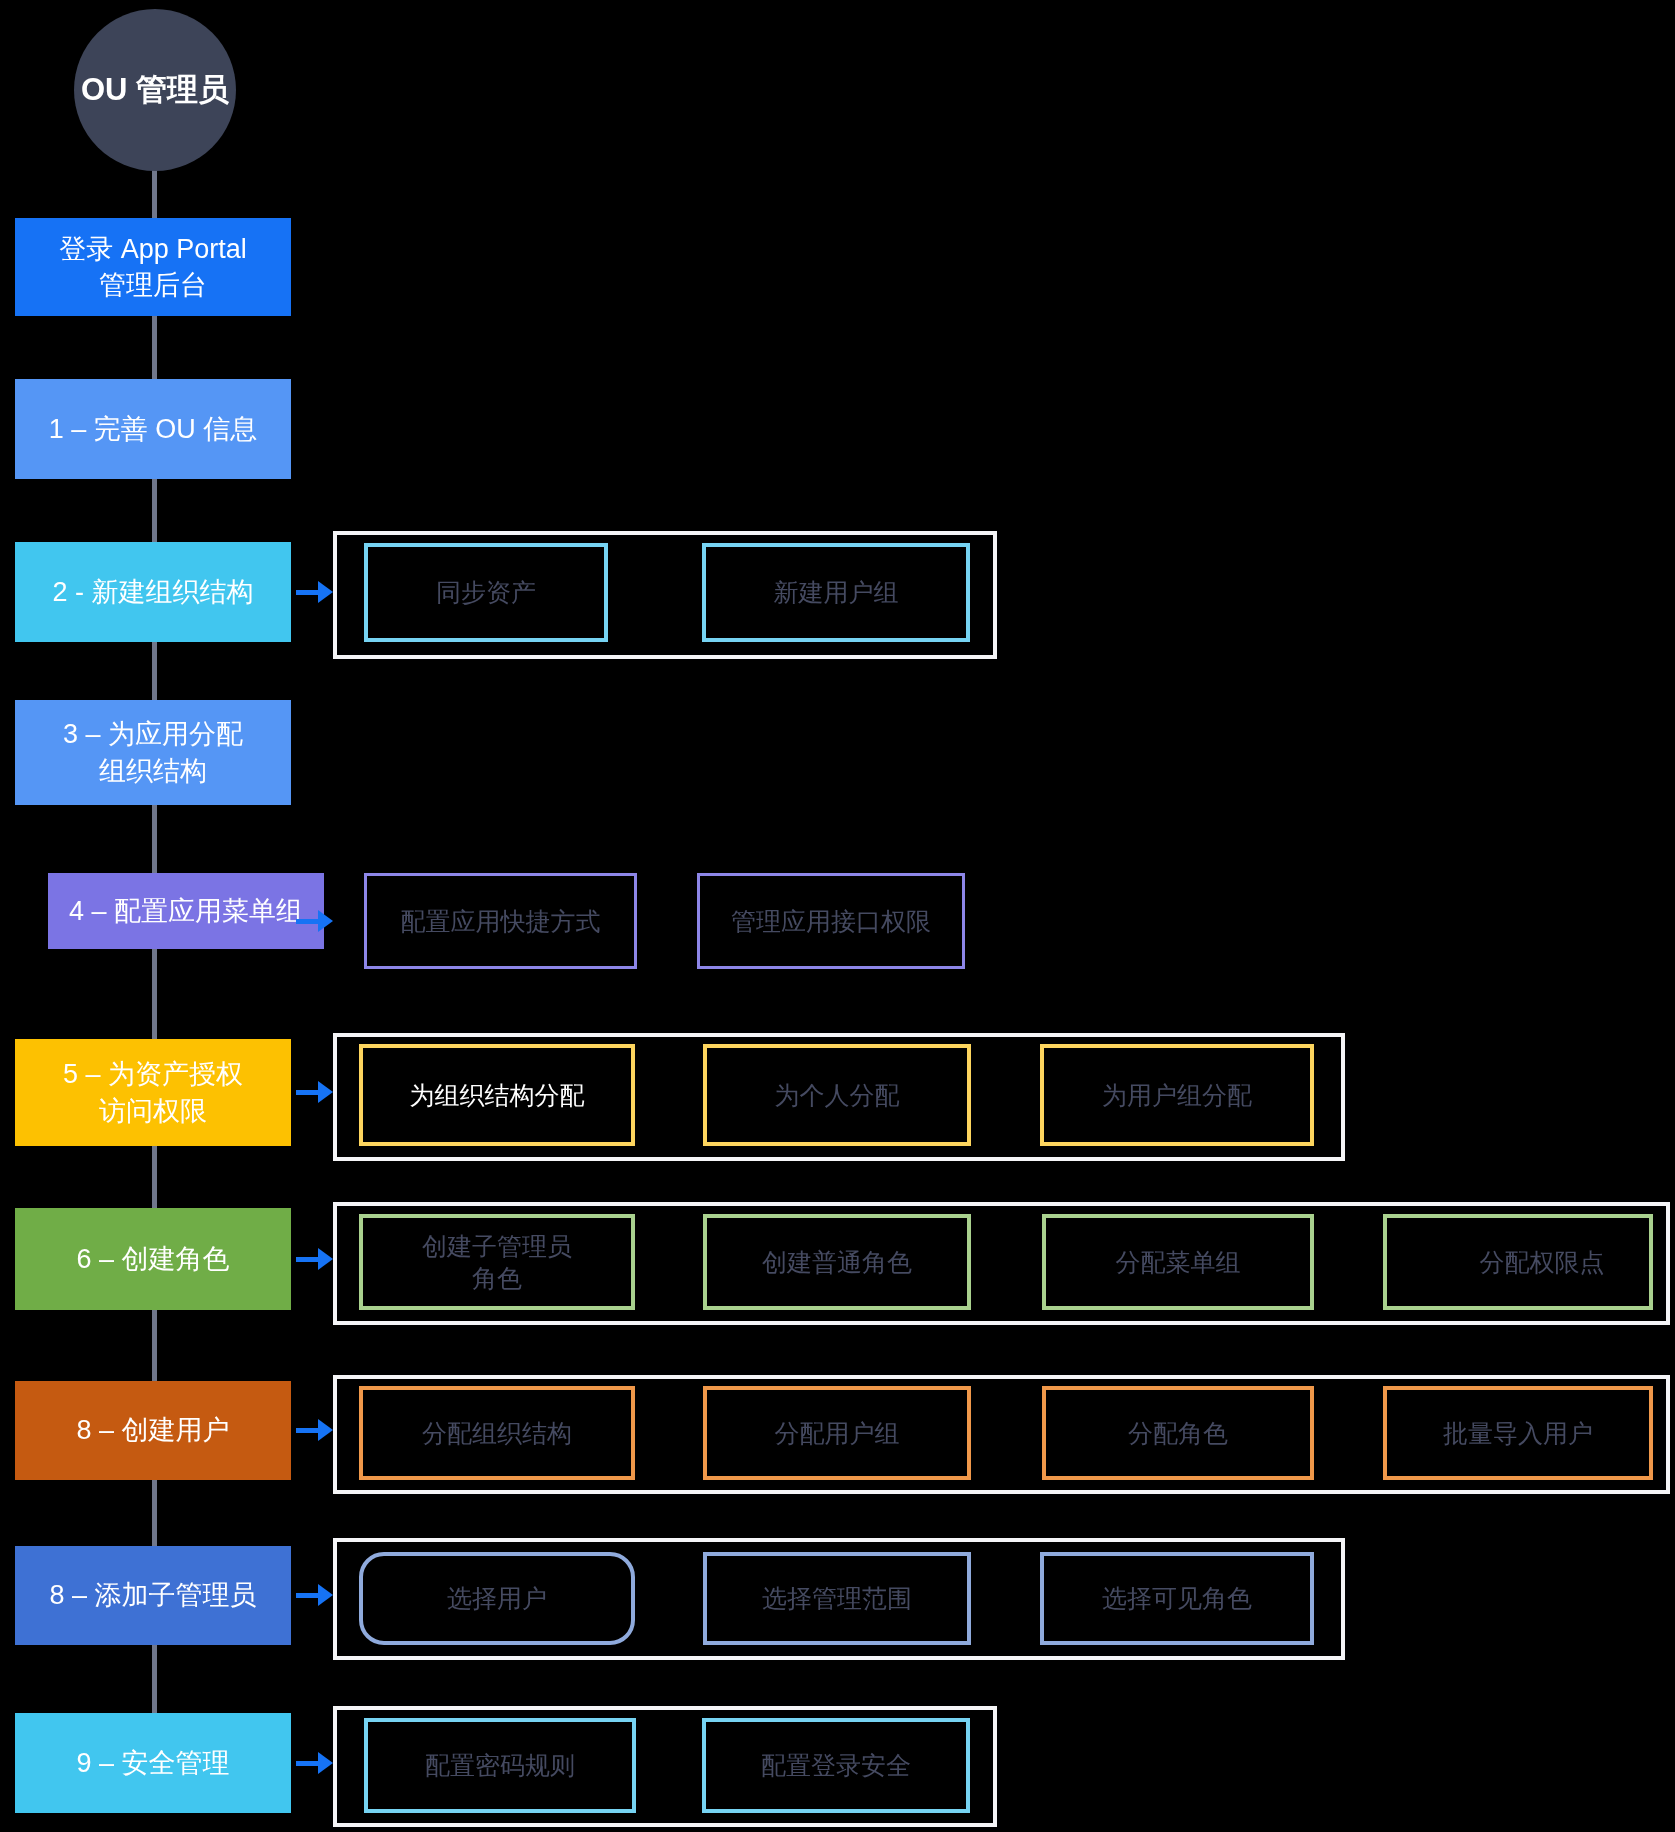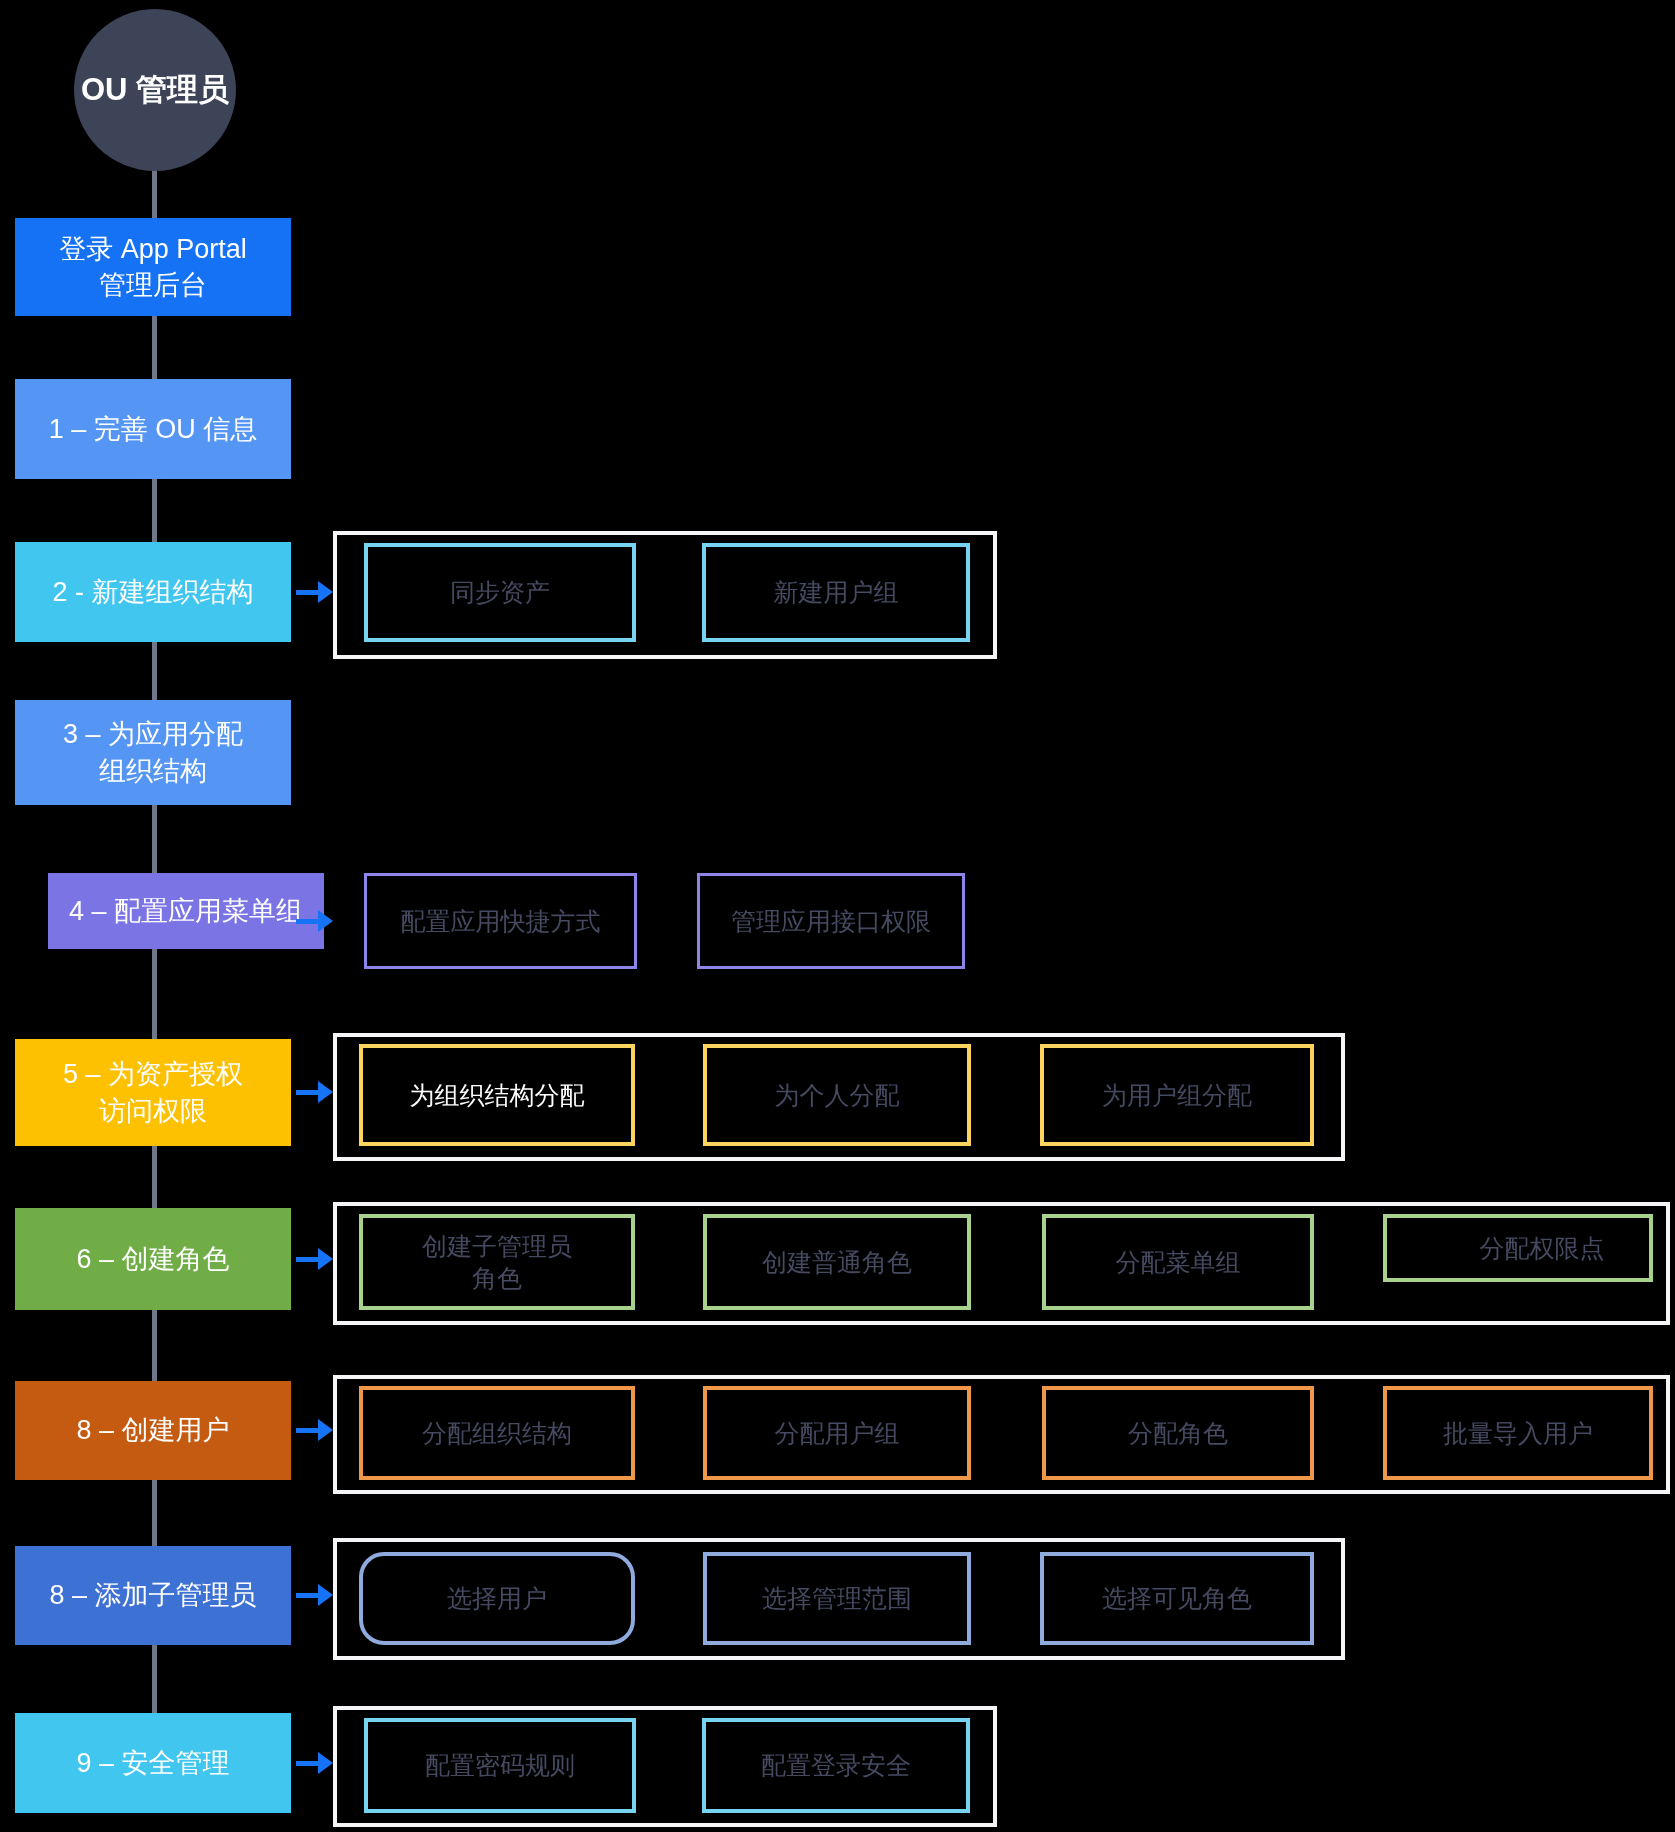--- a/index.html
+++ b/index.html
@@ -97,21 +97,21 @@
   <div class="arrow" style="left:296px;top:1584px;">
     <span class="shaft" style="background-color: rgb(22, 115, 245);"></span>
       <span class="head"></span>
   </div>
   <div class="arrow" style="left:296px;top:1752px;">
     <span class="shaft" style="background-color: rgb(22, 115, 245);"></span>
       <span class="head"></span>
   </div>
 
   <div class="container" style="left:333px;top:531px;width:664px;height:128px;"></div>
-  <div class="sub" style="left: 364px; top: 543px; width: 272px; height: 99px; border-color: rgb(118, 211, 242); color: rgb(69, 74, 97);">
+  <div class="sub" style="left: 364px; top: 543px; width: 244px; height: 99px; border-color: rgb(118, 211, 242); color: rgb(69, 74, 97);">
     <span>同步资产</span>
   </div>
   <div class="sub" style="left: 702px; top: 543px; width: 268px; height: 99px; border-color: rgb(118, 211, 242); color: rgb(69, 74, 97);">
     <span>新建用户组</span>
   </div>
 
   <div class="sub" style="left: 364px; top: 873px; width: 273px; height: 96px; border-width: 3px; border-color: rgb(141, 134, 232); color: rgb(69, 74, 97);">
     <span>配置应用快捷方式</span>
   </div>
   <div class="sub" style="left: 697px; top: 873px; width: 268px; height: 96px; border-width: 3px; border-color: rgb(141, 134, 232); color: rgb(69, 74, 97);">
@@ -133,21 +133,21 @@
   <div class="sub" style="left: 359px; top: 1214px; width: 276px; height: 96px; border-color: rgb(169, 209, 142); color: rgb(69, 74, 97);">
     <span>创建子管理员
 角色</span>
   </div>
   <div class="sub" style="left: 703px; top: 1214px; width: 268px; height: 96px; border-color: rgb(169, 209, 142); color: rgb(69, 74, 97);">
     <span>创建普通角色</span>
   </div>
   <div class="sub" style="left: 1042px; top: 1214px; width: 272px; height: 96px; border-color: rgb(169, 209, 142); color: rgb(69, 74, 97);">
     <span>分配菜单组</span>
   </div>
-  <div class="sub" style="left: 1383px; top: 1214px; width: 270px; height: 68px; border-color: rgb(169, 209, 142); color: rgb(69, 74, 97); padding-left: 48px;">
+  <div class="sub" style="left: 1383px; top: 1214px; width: 270px; height: 96px; border-color: rgb(169, 209, 142); color: rgb(69, 74, 97); padding-left: 48px;">
     <span>分配权限点</span>
   </div>
 
   <div class="container" style="left:333px;top:1375px;width:1337px;height:119px;"></div>
   <div class="sub" style="left: 359px; top: 1386px; width: 276px; height: 94px; border-color: rgb(240, 152, 74); color: rgb(69, 74, 97);">
     <span>分配组织结构</span>
   </div>
   <div class="sub" style="left: 703px; top: 1386px; width: 268px; height: 94px; border-color: rgb(240, 152, 74); color: rgb(69, 74, 97);">
     <span>分配用户组</span>
   </div>

